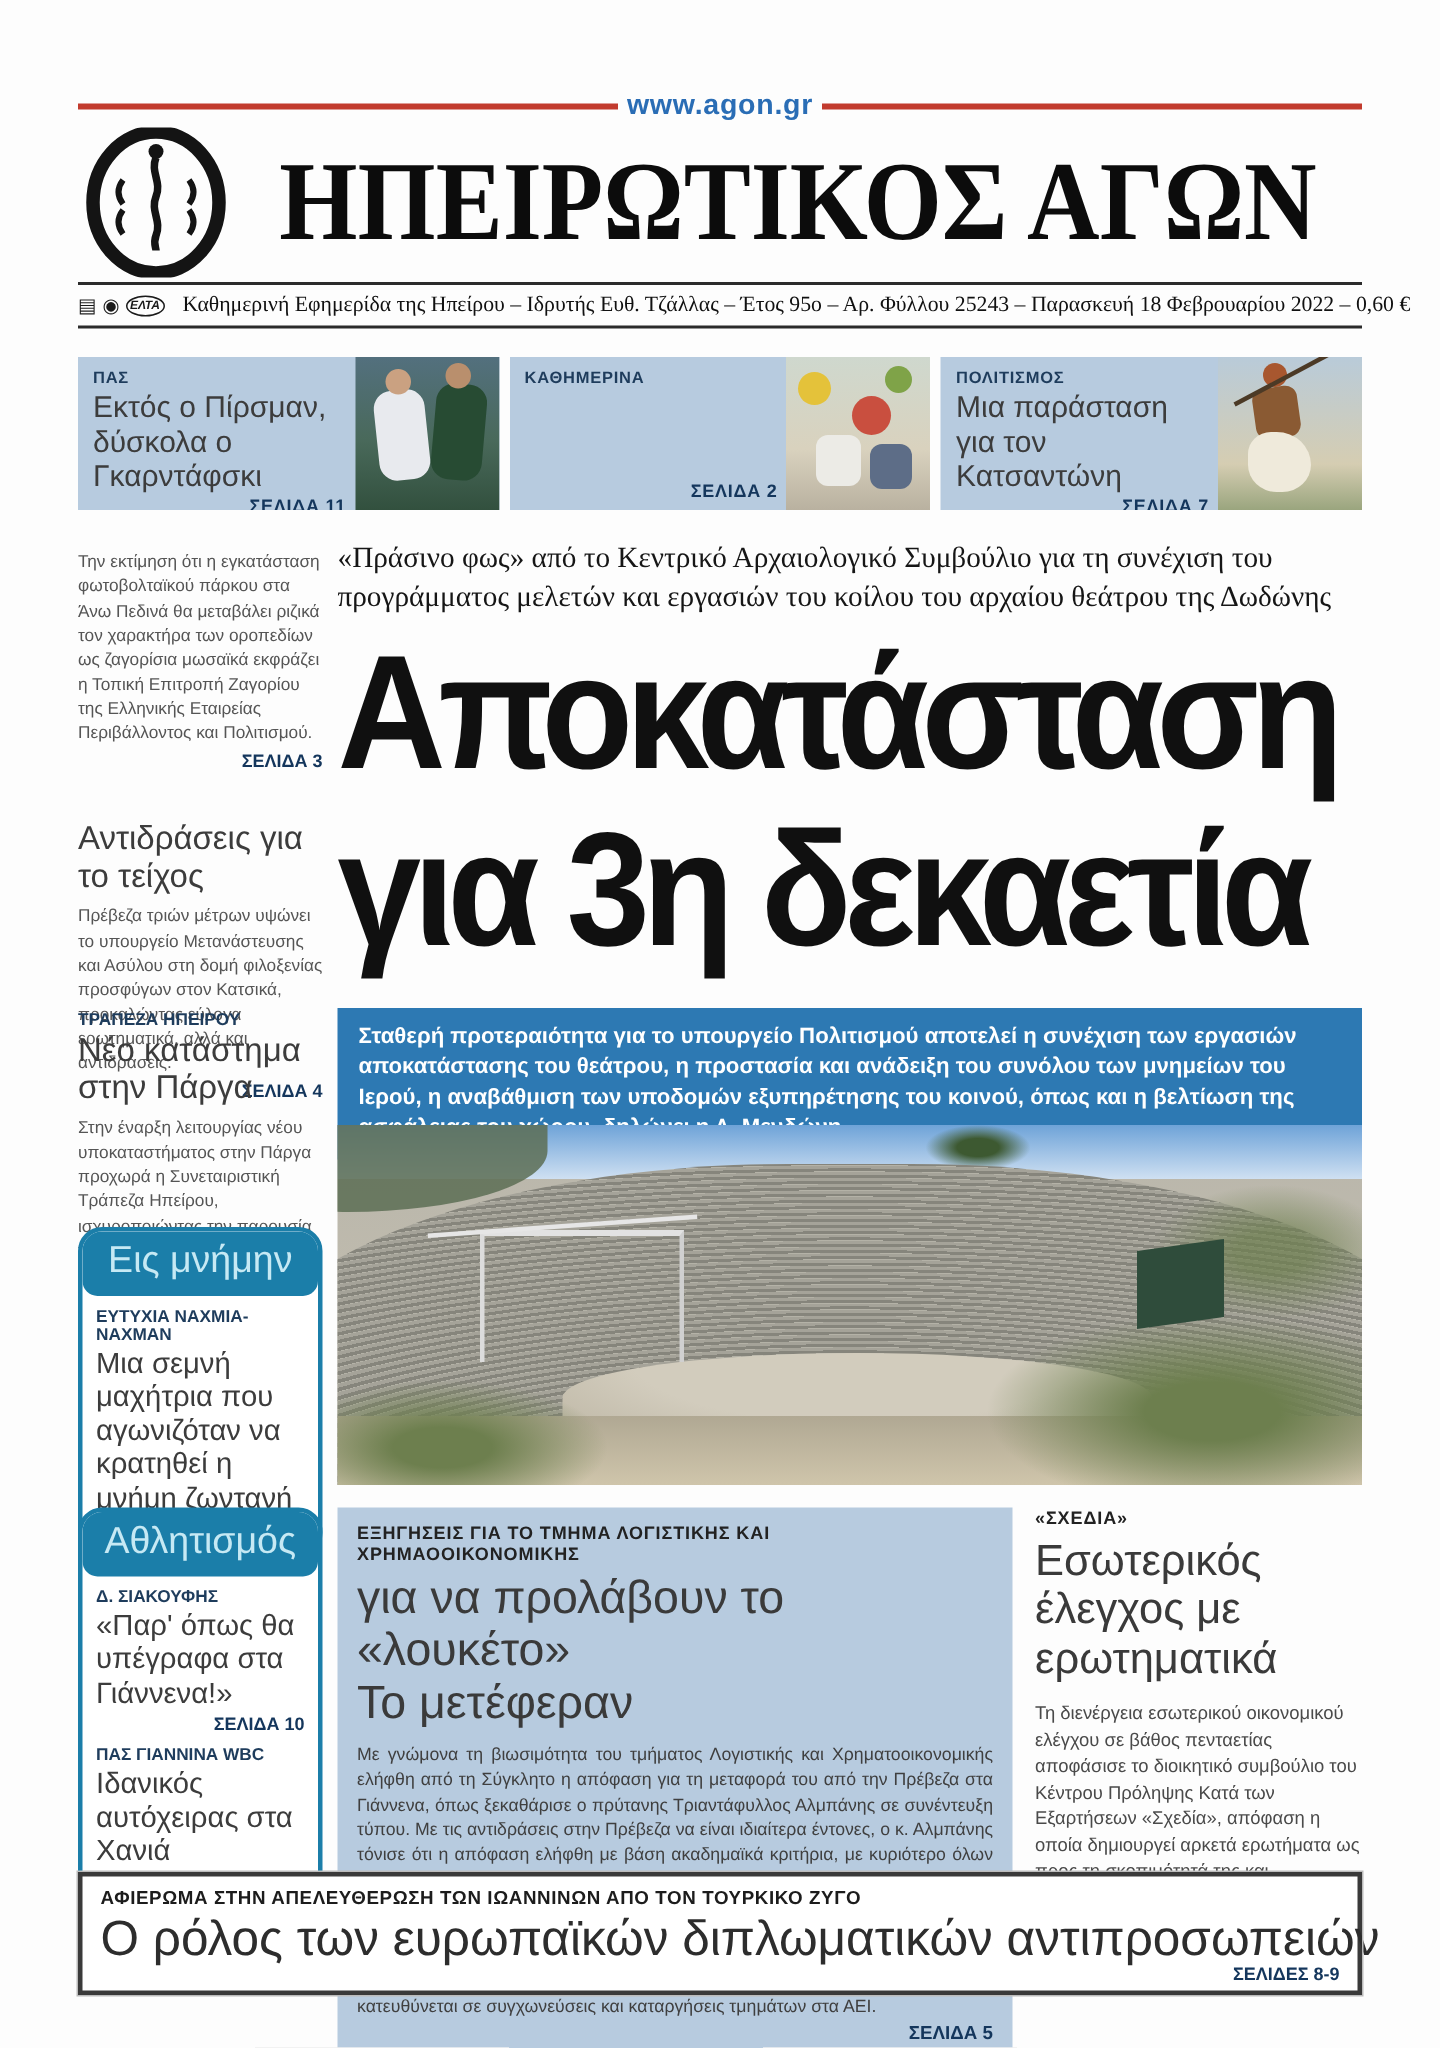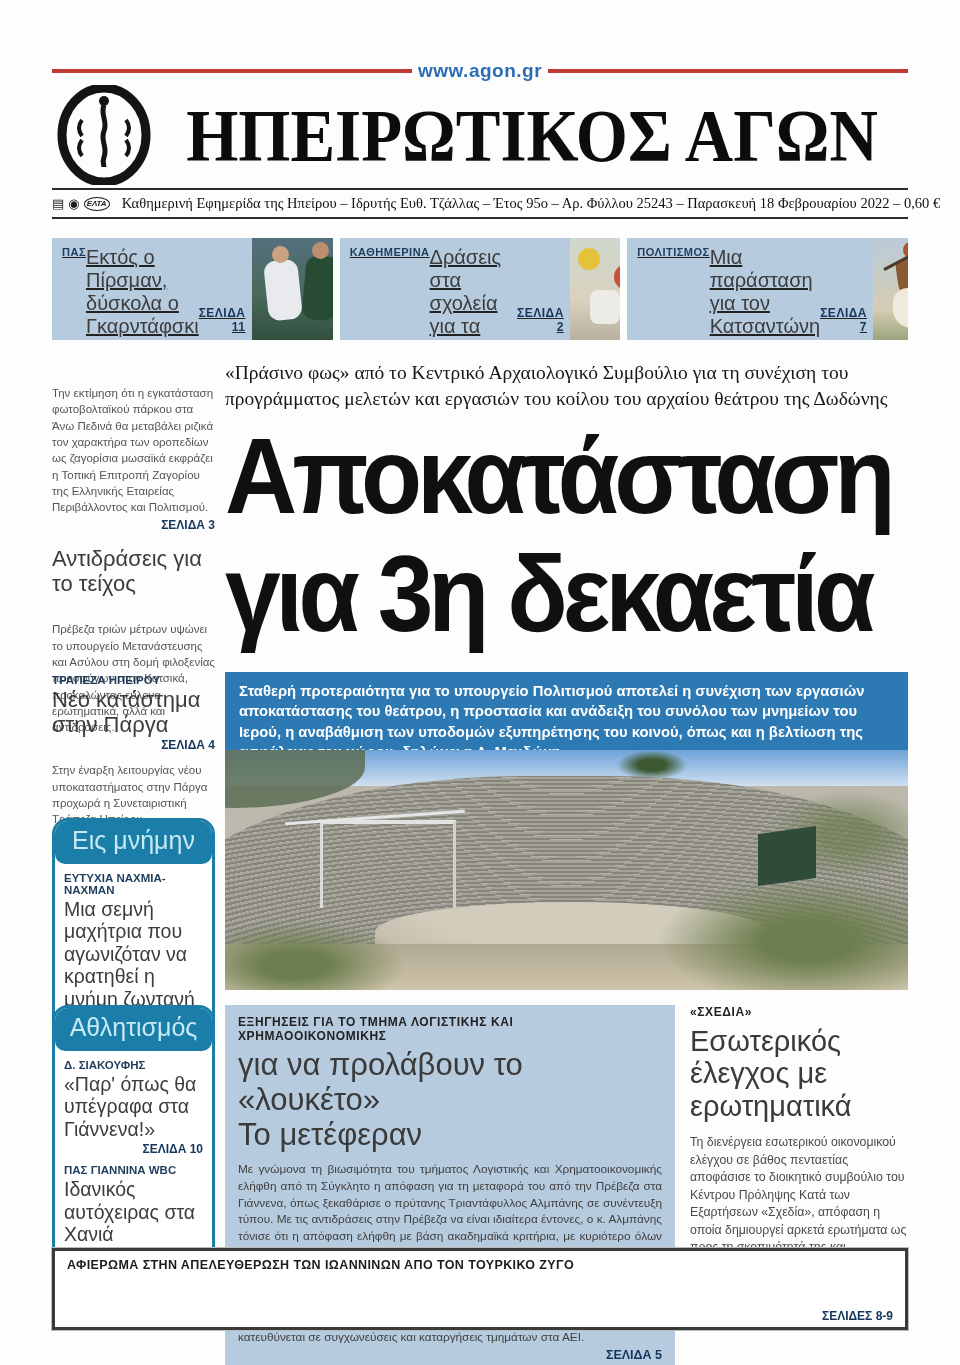--- a/index.html
+++ b/index.html
@@ -17,35 +17,35 @@
   .dateline{position:absolute;top:188px;left:52px;right:52px;height:27px;border-top:2px solid #2b2b2b;
             border-bottom:2px solid #2b2b2b;display:flex;align-items:center;gap:6px;}
   .dl-icons{display:flex;align-items:center;gap:4px;color:#1a1a1a;}
   .dl-ic{font-size:13px;line-height:1;}
   .dl-elta{font-size:8px;font-weight:bold;font-style:italic;border:1px solid #1a1a1a;border-radius:50%;
            padding:2px 2px;line-height:1;}
   .dl-text{font-family:"Liberation Serif",serif;font-size:14.5px;color:#111;white-space:nowrap;margin-left:6px;}
   
   .teasers{position:absolute;top:238px;left:52px;right:52px;height:102px;display:flex;gap:7px;}
   .teaser{flex:1;background:#b7cbdf;display:flex;overflow:hidden;}
-  .teaser-text{flex:1;padding:8px 6px 6px 10px;display:flex;text-decoration:underline;}
+  .teaser-text{flex:1;padding:8px 6px 6px 10px;display:flex;flex-direction:column;}
   .kicker{font-size:11px;font-weight:bold;color:#1e3c5c;letter-spacing:.5px;margin-bottom:3px;}
   .t-title{font-size:20px;line-height:1.15;color:#3c3c3c;}
   .page-label{font-size:12px;font-weight:bold;color:#14365c;text-align:right;margin-top:auto;letter-spacing:.5px;}
   .teaser-img{width:96px;flex:0 0 auto;position:relative;overflow:hidden;}
   
   .img-soccer{background:linear-gradient(180deg,#53707e 0%,#49695a 55%,#32503e 100%);}
   .blob{position:absolute;border-radius:50%;}
   .img-school{background:linear-gradient(180deg,#cfd8ce 0%,#d9d2be 60%,#b9b1a0 100%);}
   .img-warrior{background:linear-gradient(180deg,#b9cbd9 0%,#d5cdb2 70%,#9aa57e 100%);}
   
   .left-col{position:absolute;top:360px;left:52px;width:163px;}
   .lc-art{position:absolute;left:0;width:163px;}
   .lc-title{font-size:22px;line-height:1.12;color:#3c3c3c;}
-  .lc-body{font-size:11.5px;line-height:1.42;color:#555;margin-top:25px;}
+  .lc-body{font-size:11.5px;line-height:1.42;color:#555;margin-top:7px;}
   .lc-kicker{font-size:11.5px;font-weight:bold;color:#1e3c5c;margin-bottom:2px;}
   .lc-page{font-size:12px;font-weight:bold;color:#14365c;text-align:right;margin-top:2px;}
   .box{position:absolute;left:0;width:157px;border:3px solid #1b7ea9;border-radius:16px;background:#fff;overflow:hidden;}
   .box-header{background:#1b7ea9;color:#c6e9f4;font-size:25px;padding:5px 12px 9px;border-radius:0 0 10px 10px;text-align:center;}
   .box-inner{padding:8px 9px 9px;}
   .box-title{font-size:19.5px;line-height:1.15;color:#3c3c3c;margin-top:2px;}
   
   .main-col{position:absolute;top:360px;left:225px;width:683px;}
   .deck{font-family:"Liberation Serif",serif;font-size:19.5px;line-height:1.32;color:#161616;}
   .headline{margin-top:6px;font-weight:bold;color:#101010;font-size:100px;line-height:109px;
@@ -131,21 +131,20 @@
       <div class="teaser-img img-soccer">
         <span class="blob" style="left:14px;top:22px;width:34px;height:60px;background:#e8eaee;border-radius:12px;transform:rotate(-6deg);"></span>
         <span class="blob" style="left:20px;top:8px;width:17px;height:17px;background:#caa181;"></span>
         <span class="blob" style="left:52px;top:18px;width:34px;height:64px;background:#274b33;border-radius:12px;transform:rotate(5deg);"></span>
         <span class="blob" style="left:60px;top:4px;width:17px;height:17px;background:#b98f6d;"></span>
       </div>
     </div>
     <div class="teaser">
       <div class="teaser-text">
         <div class="kicker">ΚΑΘΗΜΕΡΙΝΑ</div>
-        <div class="t-title">Δράσεις στα σχολεία για τα αδέσποτα</div>
         <div class="page-label">ΣΕΛΙΔΑ 2</div>
       </div>
       <div class="teaser-img img-school">
         <span class="blob" style="left:8px;top:10px;width:22px;height:22px;background:#e4c23a;"></span>
         <span class="blob" style="left:44px;top:26px;width:26px;height:26px;background:#c94f3f;"></span>
         <span class="blob" style="left:66px;top:6px;width:18px;height:18px;background:#7fa348;"></span>
         <span class="blob" style="left:20px;top:52px;width:30px;height:34px;background:#ecebe6;border-radius:8px;"></span>
         <span class="blob" style="left:56px;top:58px;width:28px;height:30px;background:#5d6d87;border-radius:8px;"></span>
       </div>
     </div>
@@ -239,16 +238,17 @@
     <div class="bottom-right">
       <div class="br-kicker">«ΣΧΕΔΙΑ»</div>
       <div class="br-title">Εσωτερικός έλεγχος με ερωτηματικά</div>
       <div class="br-body">Τη διενέργεια εσωτερικού οικονομικού ελέγχου σε βάθος πενταετίας αποφάσισε το διοικητικό συμβούλιο του Κέντρου Πρόληψης Κατά των Εξαρτήσεων «Σχεδία», απόφαση η οποία δημιουργεί αρκετά ερωτήματα ως προς τη σκοπιμότητά της και ενδεχομένως να πυροδοτήσει έναν ακόμη γύρο έντασης.</div>
       <div class="br-page">ΣΕΛΙΔΑ 4</div>
     </div>
   </div>
 
   <div class="strip">
     <div class="strip-kicker">ΑΦΙΕΡΩΜΑ ΣΤΗΝ ΑΠΕΛΕΥΘΕΡΩΣΗ ΤΩΝ ΙΩΑΝΝΙΝΩΝ ΑΠΟ ΤΟΝ ΤΟΥΡΚΙΚΟ ΖΥΓΟ</div>
+    <div class="strip-title">Ο ρόλος των ευρωπαϊκών διπλωματικών αντιπροσωπειών</div>
     <div class="strip-pages">ΣΕΛΙΔΕΣ 8-9</div>
   </div>
 
 </div>
 
 </body></html>

